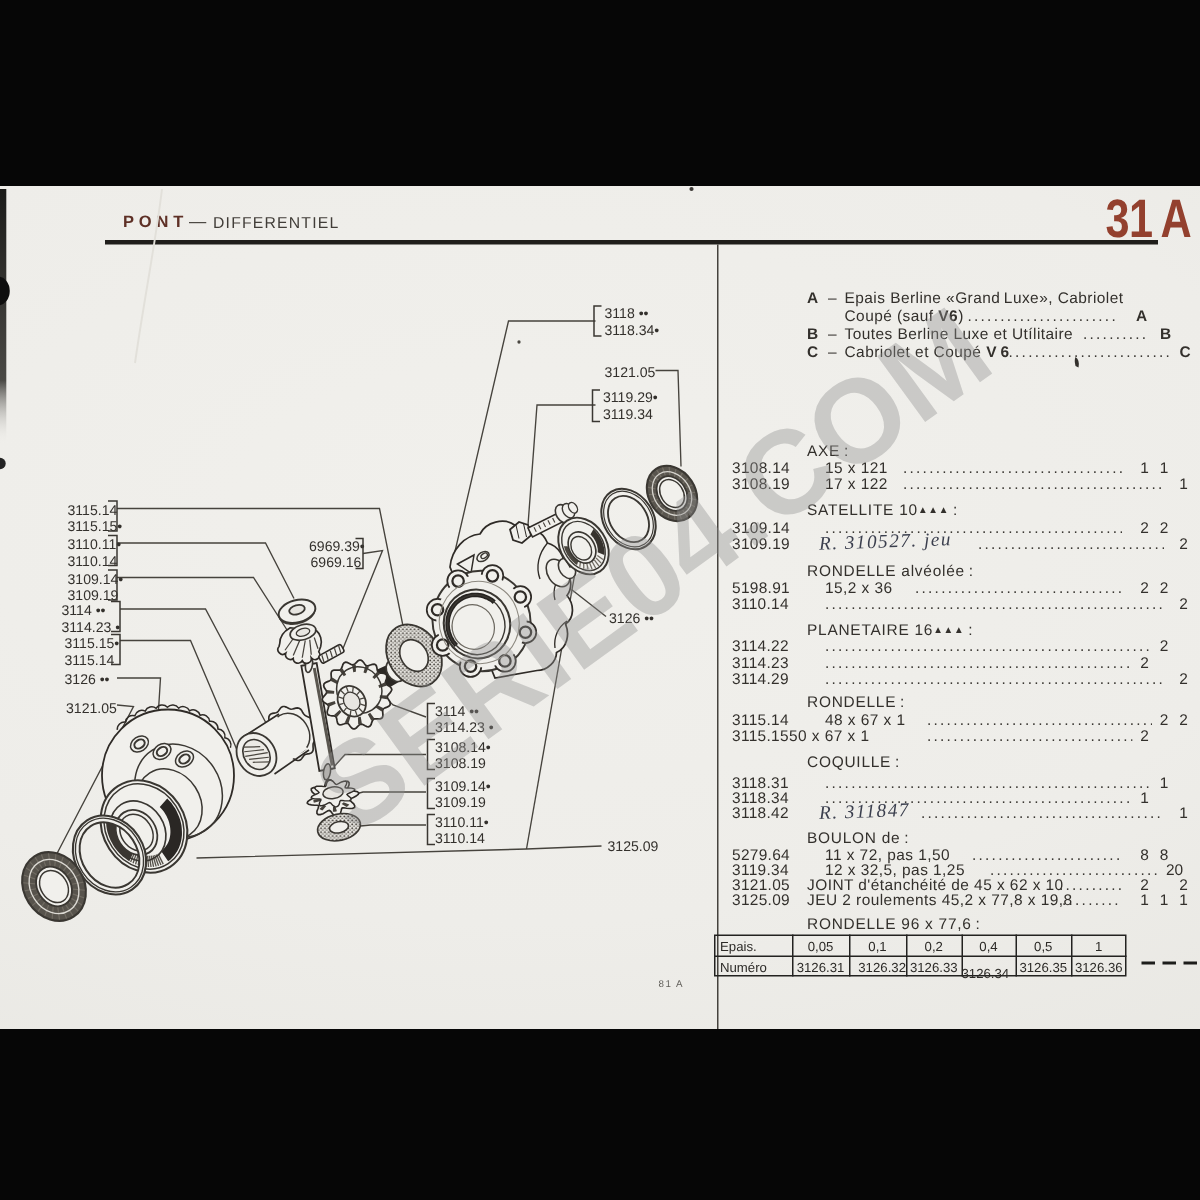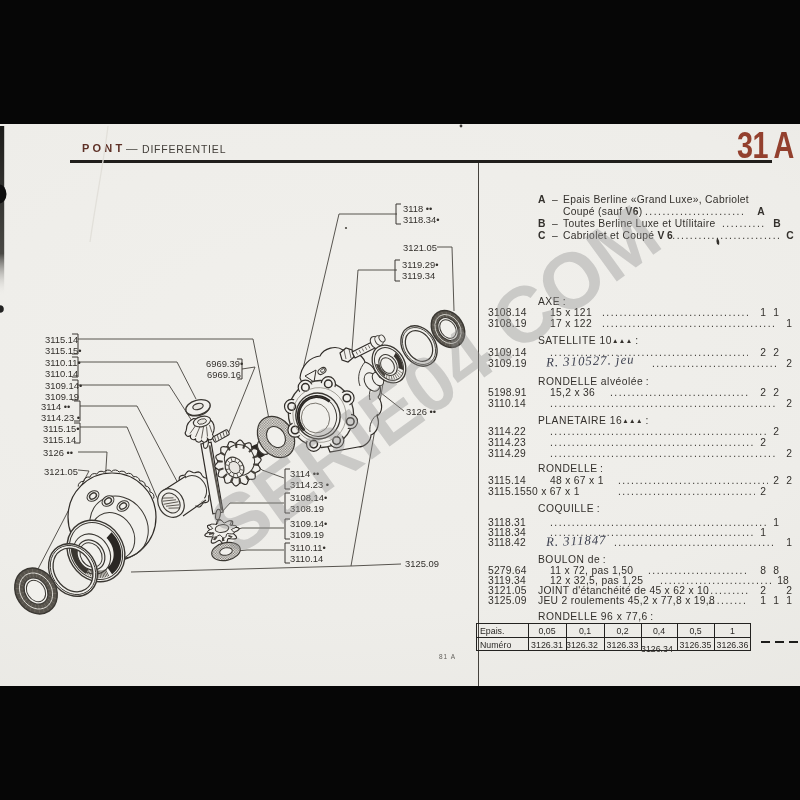--- a/index.html
+++ b/index.html
@@ -156,21 +156,21 @@
       <span class="pn">5279.64</span>
       <span class="ds" style="left:550px">11 x 72, pas 1,50</span>
       <span class="dt" style="left:648px;width:100px">................................................................................</span>
       <span class="qy" style="left:757px">8</span>
       <span class="qy" style="left:770px">8</span>
     </div>
 <div class="pr" style="top:451px">
       <span class="pn">3119.34</span>
       <span class="ds" style="left:550px">12 x 32,5, pas 1,25</span>
       <span class="dt" style="left:660px;width:112px">................................................................................</span>
-      <span class="qy" style="left:777px">18</span>
+      <span class="qy" style="left:777px">20</span>
     </div>
 <div class="pr" style="top:461px">
       <span class="pn">3121.05</span>
       <span class="ds" style="left:538px">JOINT d'étanchéité de 45 x 62 x 10</span>
       <span class="dt" style="left:706px;width:42px">................................................................................</span>
       <span class="qy" style="left:757px">2</span>
       <span class="qy" style="left:783px">2</span>
     </div>
 <div class="pr" style="top:471px">
       <span class="pn">3125.09</span>
@@ -189,21 +189,21 @@
 <div style="position:absolute;left:566px;top:499px;width:1.2px;height:28px;background:#232220;z-index:3;"></div>
 <div style="position:absolute;left:604px;top:499px;width:1.2px;height:28px;background:#232220;z-index:3;"></div>
 <div style="position:absolute;left:641px;top:499px;width:1.2px;height:28px;background:#232220;z-index:3;"></div>
 <div style="position:absolute;left:677px;top:499px;width:1.2px;height:28px;background:#232220;z-index:3;"></div>
 <div style="position:absolute;left:714px;top:499px;width:1.2px;height:28px;background:#232220;z-index:3;"></div>
 <div class="tc" style="left:480px;top:502px;">Epais.</div>
 <div class="tc" style="left:480px;top:516px;">Numéro</div>
 <div class="tc" style="left:528px;top:502px;width:38px;text-align:center;">0,05</div>
 <div class="tc" style="left:528px;top:516px;width:38px;text-align:center;">3126.31</div>
 <div class="tc" style="left:566px;top:502px;width:38px;text-align:center;">0,1</div>
-<div class="tc" style="left:566px;top:516px;width:38px;text-align:left;">3126.32</div>
+<div class="tc" style="left:566px;top:516px;width:38px;text-align:right;">3126.32</div>
 <div class="tc" style="left:604px;top:502px;width:37px;text-align:center;">0,2</div>
 <div class="tc" style="left:604px;top:516px;width:37px;text-align:center;">3126.33</div>
 <div class="tc" style="left:641px;top:502px;width:36px;text-align:center;">0,4</div>
 <div class="tc" style="left:641px;top:520px;width:36px;text-align:left;">3126.34</div>
 <div class="tc" style="left:677px;top:502px;width:37px;text-align:center;">0,5</div>
 <div class="tc" style="left:677px;top:516px;width:37px;text-align:center;">3126.35</div>
 <div class="tc" style="left:714px;top:502px;width:37px;text-align:center;">1</div>
 <div class="tc" style="left:714px;top:516px;width:37px;text-align:center;">3126.36</div>
 
 <div style="position:absolute;left:761px;top:516.5px;width:9px;height:2.6px;background:#1d1d1b;z-index:3;"></div>

